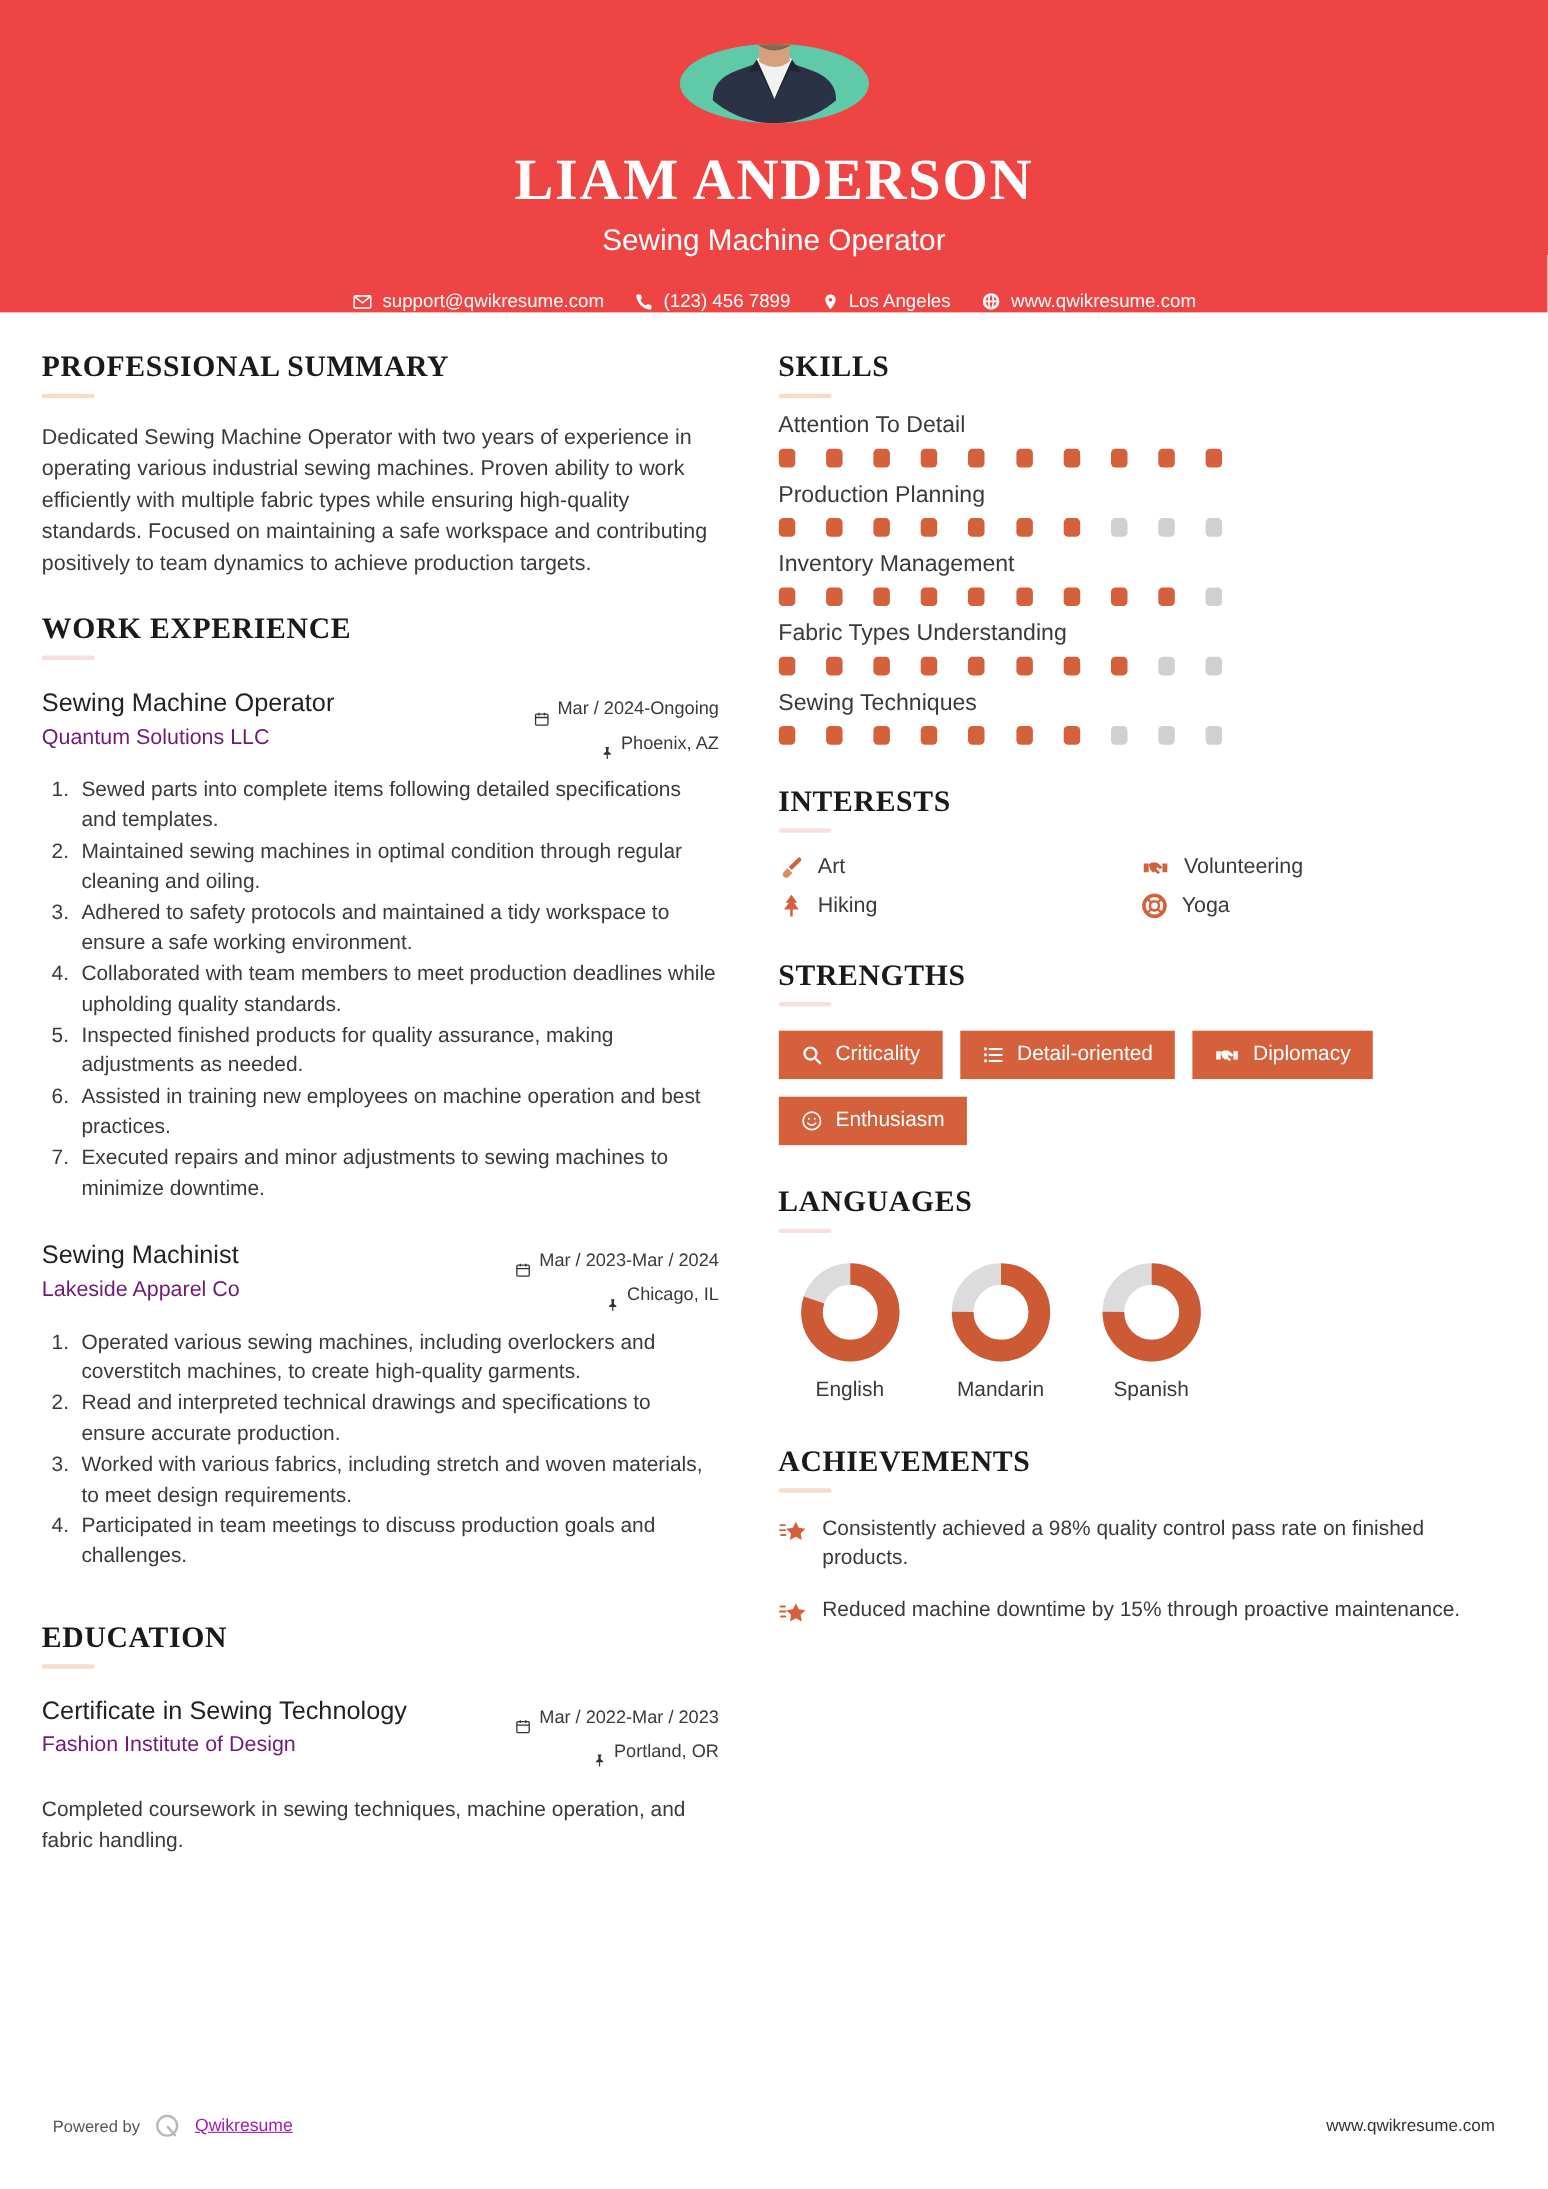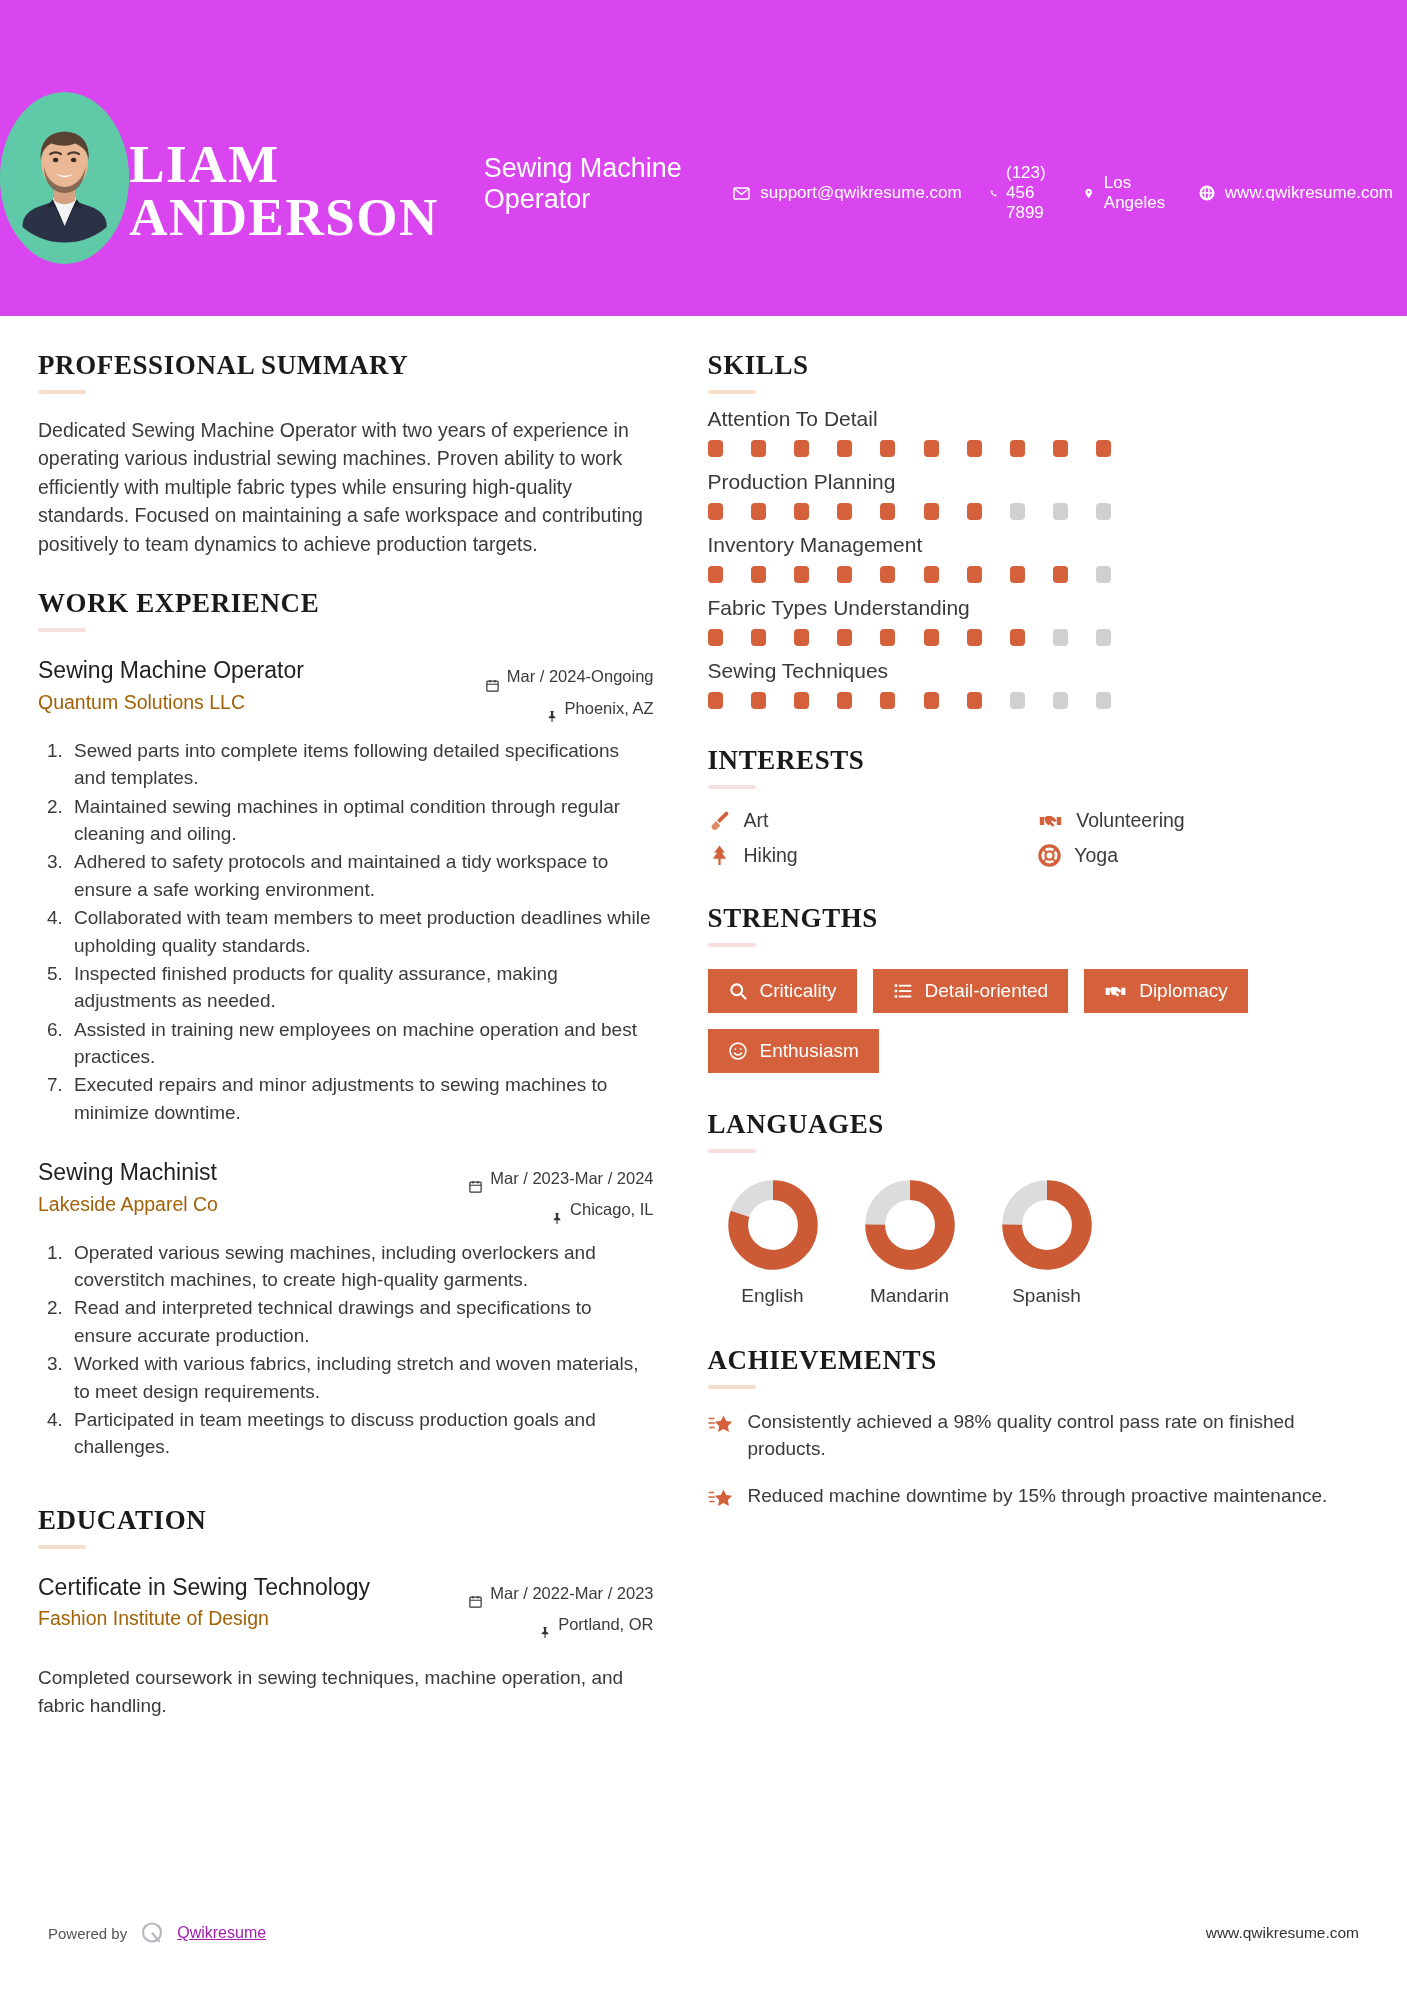--- a/index.html
+++ b/index.html
@@ -4,23 +4,23 @@
 <title>Resume</title>
 <style>
   * { margin:0; padding:0; box-sizing:border-box; }
   html, body { width:1407px; height:1990px; background:#ffffff; }
   body { font-family:"Liberation Sans", sans-serif; color:#333333; }
 
   .page { position:relative; width:1407px; height:1990px; background:#fff; overflow:hidden; }
 
   
   .header {
-    background:#d946ef;
-    height:316px;
-    display:flex; flex-direction:row; align-items:center;
+    background:#ef4444;
+    height:284px;
+    display:flex; flex-direction:column; align-items:center;
     padding-top:40px;
   }
   .avatar-wrap {
     width:172px; height:172px; border-radius:50%;
     background:#5fc9a8; overflow:hidden;
     display:flex; align-items:flex-end; justify-content:center;
     position:relative;
   }
   .avatar-svg { width:172px; height:172px; display:block; }
   .full-name {
@@ -66,21 +66,21 @@
     margin-top:22px;
     font-size:19.5px; line-height:1.46; color:#3a3a3a;
   }
 
   .sec-block { margin-top:30px; }
 
   .job { margin-top:24px; }
   .job-head { display:flex; justify-content:space-between; align-items:flex-start; }
   .job-left { flex:1; }
   .job-role { font-size:23px; color:#222; font-weight:400; line-height:1.25; }
-  .job-company { font-size:19.5px; color:#a16207; margin-top:6px; }
+  .job-company { font-size:19.5px; color:#701a75; margin-top:6px; }
   .job-right { text-align:right; padding-top:5px; min-width:200px; }
   .meta-line { font-size:16.5px; color:#3a3a3a; display:flex; align-items:flex-end; justify-content:flex-end; gap:7px; line-height:1.9; }
   .meta-line svg { display:block; flex:none; }
 
   ol.bullets { margin:13px 0 0 30px; }
   ol.bullets li { font-size:19px; line-height:1.44; color:#3a3a3a; padding-left:6px; margin-bottom:1px; }
 
   .edu-desc { font-size:19px; line-height:1.44; color:#3a3a3a; margin-top:24px; }
 
   

